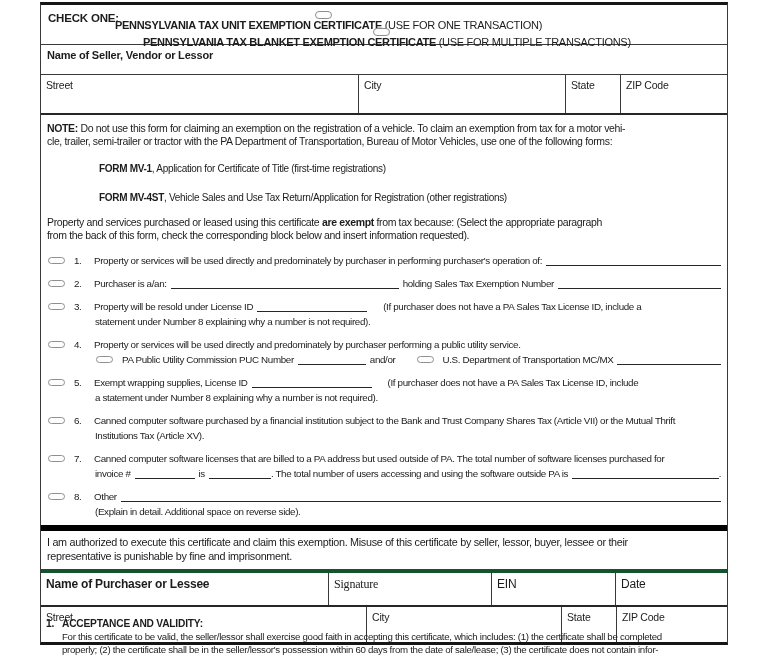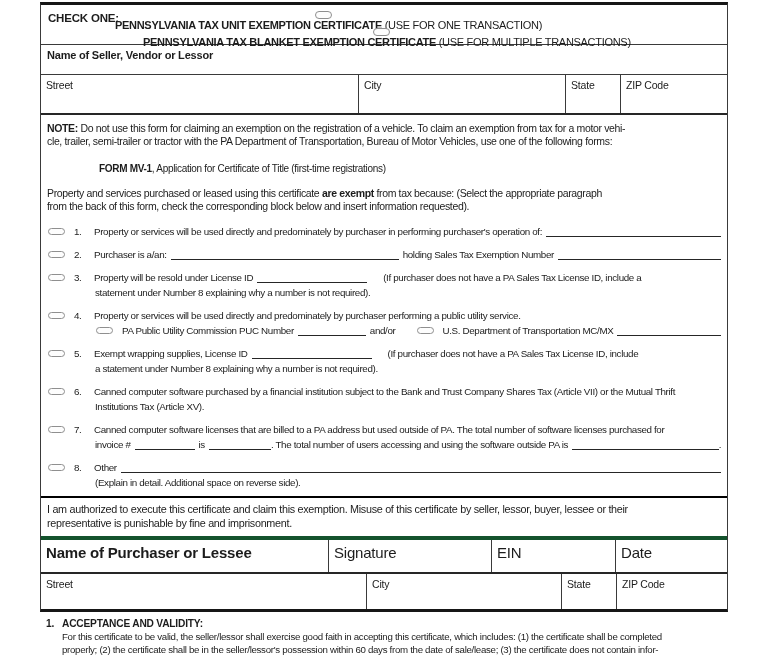--- a/index.html
+++ b/index.html
@@ -24,42 +24,42 @@
 
   
   .row-sellername { height:30px; border-bottom:1px solid #3a3a3a; padding:4px 6px; font-size:11px; font-weight:bold; letter-spacing:-0.2px; }
   .addr-row { display:flex; height:40px; border-bottom:2px solid #262626; font-size:10.5px; letter-spacing:-0.2px; }
   .cell { padding:4px 5px; border-left:1px solid #3a3a3a; overflow:hidden; }
   .cell:first-child { border-left:none; }
   .cell.last { flex:1; }
   .cell.bold { font-weight:bold; }
 
   
-  .main { border-bottom:2px solid #000000; padding:7px 6px 6px 6px; }
+  .main { border-bottom:6px solid #000000; padding:7px 6px 6px 6px; }
   .pline { font-size:10.5px; letter-spacing:-0.35px; line-height:13px; white-space:nowrap; overflow:hidden; }
   .mv { margin-left:52px; margin-top:12px; font-size:10px; letter-spacing:-0.3px; line-height:17px; white-space:nowrap; }
   .intro { margin-top:10px; }
   .items { margin-top:11px; }
   .itemblock { margin-bottom:8px; }
   .iline { display:flex; align-items:center; font-size:9.8px; letter-spacing:-0.35px; line-height:15px; white-space:nowrap; overflow:hidden; }
   .iline .pill { margin-right:9px; margin-left:1px; height:7px; }
   .inum { flex:none; width:14px; margin-right:6px; }
   .icont { margin-left:48px; }
   .bl { align-self:flex-end; margin-bottom:2px; height:0; border-bottom:1px solid #262626; flex:none; }
   .bl.grow { flex:1; }
   .sp16 { display:inline-block; width:16px; flex:none; }
   .sp4 { display:inline-block; width:4px; flex:none; }
   .sp20 { display:inline-block; width:20px; flex:none; }
 
   
   .auth { border-bottom:4px solid #14532d; padding:5px 6px 6px; }
   .auth .aline { font-size:10.8px; letter-spacing:-0.3px; line-height:13.5px; white-space:nowrap; overflow:hidden; }
 
   
-  .purch1 { display:flex; height:34px; border-bottom:2px solid #262626; font-size:15px; letter-spacing:-0.2px; }
+  .purch1 { display:flex; height:34px; border-bottom:2px solid #262626; font-size:12px; letter-spacing:-0.2px; }
   .purch2 { display:flex; height:35px; font-size:10.5px; letter-spacing:-0.2px; }
 
   
   .footer { position:absolute; left:46px; top:617px; width:692px; }
   .f-head { display:flex; font-weight:bold; font-size:10.2px; letter-spacing:-0.2px; line-height:13px; }
   .f-num { flex:none; width:16px; }
   .f-body { margin-left:16px; font-size:9.7px; letter-spacing:-0.3px; line-height:13px; white-space:nowrap; overflow:hidden; }
 </style>
 </head>
 <body>
@@ -88,20 +88,21 @@
       <div class="cell" style="flex:0 0 207px;"><span>City</span></div>
       <div class="cell" style="flex:0 0 55px;"><span>State</span></div>
       <div class="cell last"><span>ZIP Code</span></div>
     </div>
 
     <div class="main">
       <div class="pline"><b>NOTE:</b><span> Do not use this form for claiming an exemption on the registration of a vehicle. To claim an exemption from tax for a motor vehi-</span></div>
       <div class="pline">cle, trailer, semi-trailer or tractor with the PA Department of Transportation, Bureau of Motor Vehicles, use one of the following forms:</div>
 
       <div class="mv"><b>FORM MV-1</b><span>, Application for Certificate of Title (first-time registrations)</span></div>
+      <div class="mv"><b>FORM MV-4ST</b><span>, Vehicle Sales and Use Tax Return/Application for Registration (other registrations)</span></div>
 
       <div class="intro">
         <div class="pline"><span>Property and services purchased or leased using this certificate </span><b>are exempt</b><span> from tax because: (Select the appropriate paragraph</span></div>
         <div class="pline">from the back of this form, check the corresponding block below and insert information requested).</div>
       </div>
 
       <div class="items">
 
         <div class="itemblock">
           <div class="iline">
@@ -226,21 +227,21 @@
       </div>
     </div>
 
     <div class="auth">
       <div class="aline">I am authorized to execute this certificate and claim this exemption. Misuse of this certificate by seller, lessor, buyer, lessee or their</div>
       <div class="aline">representative is punishable by fine and imprisonment.</div>
     </div>
 
     <div class="purch1">
       <div class="cell bold" style="flex:0 0 287px;"><span>Name of Purchaser or Lessee</span></div>
-      <div class="cell" style="flex:0 0 163px;"><span>Signature</span></div>
+      <div class="cell" style="flex:0 0 163px;font-family:Liberation Serif, serif;"><span>Signature</span></div>
       <div class="cell" style="flex:0 0 124px;"><span>EIN</span></div>
       <div class="cell last"><span>Date</span></div>
     </div>
 
     <div class="purch2">
       <div class="cell" style="flex:0 0 325px;"><span>Street</span></div>
       <div class="cell" style="flex:0 0 195px;"><span>City</span></div>
       <div class="cell" style="flex:0 0 55px;"><span>State</span></div>
       <div class="cell last"><span>ZIP Code</span></div>
     </div>

